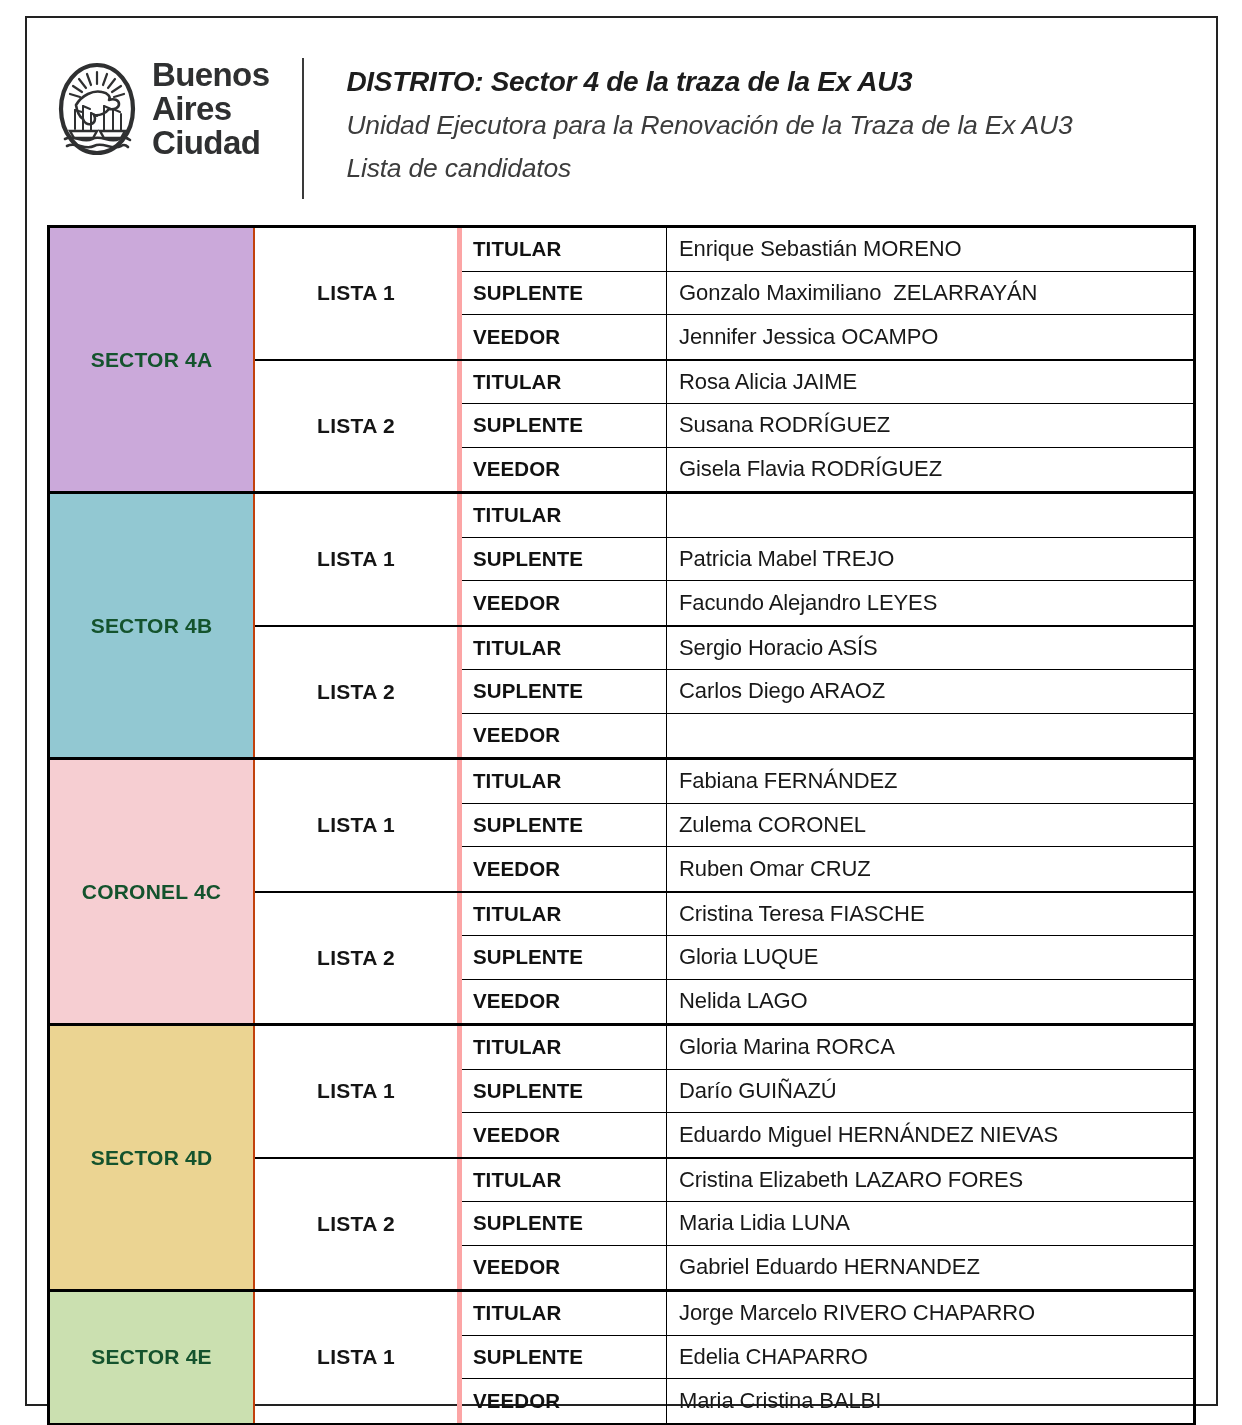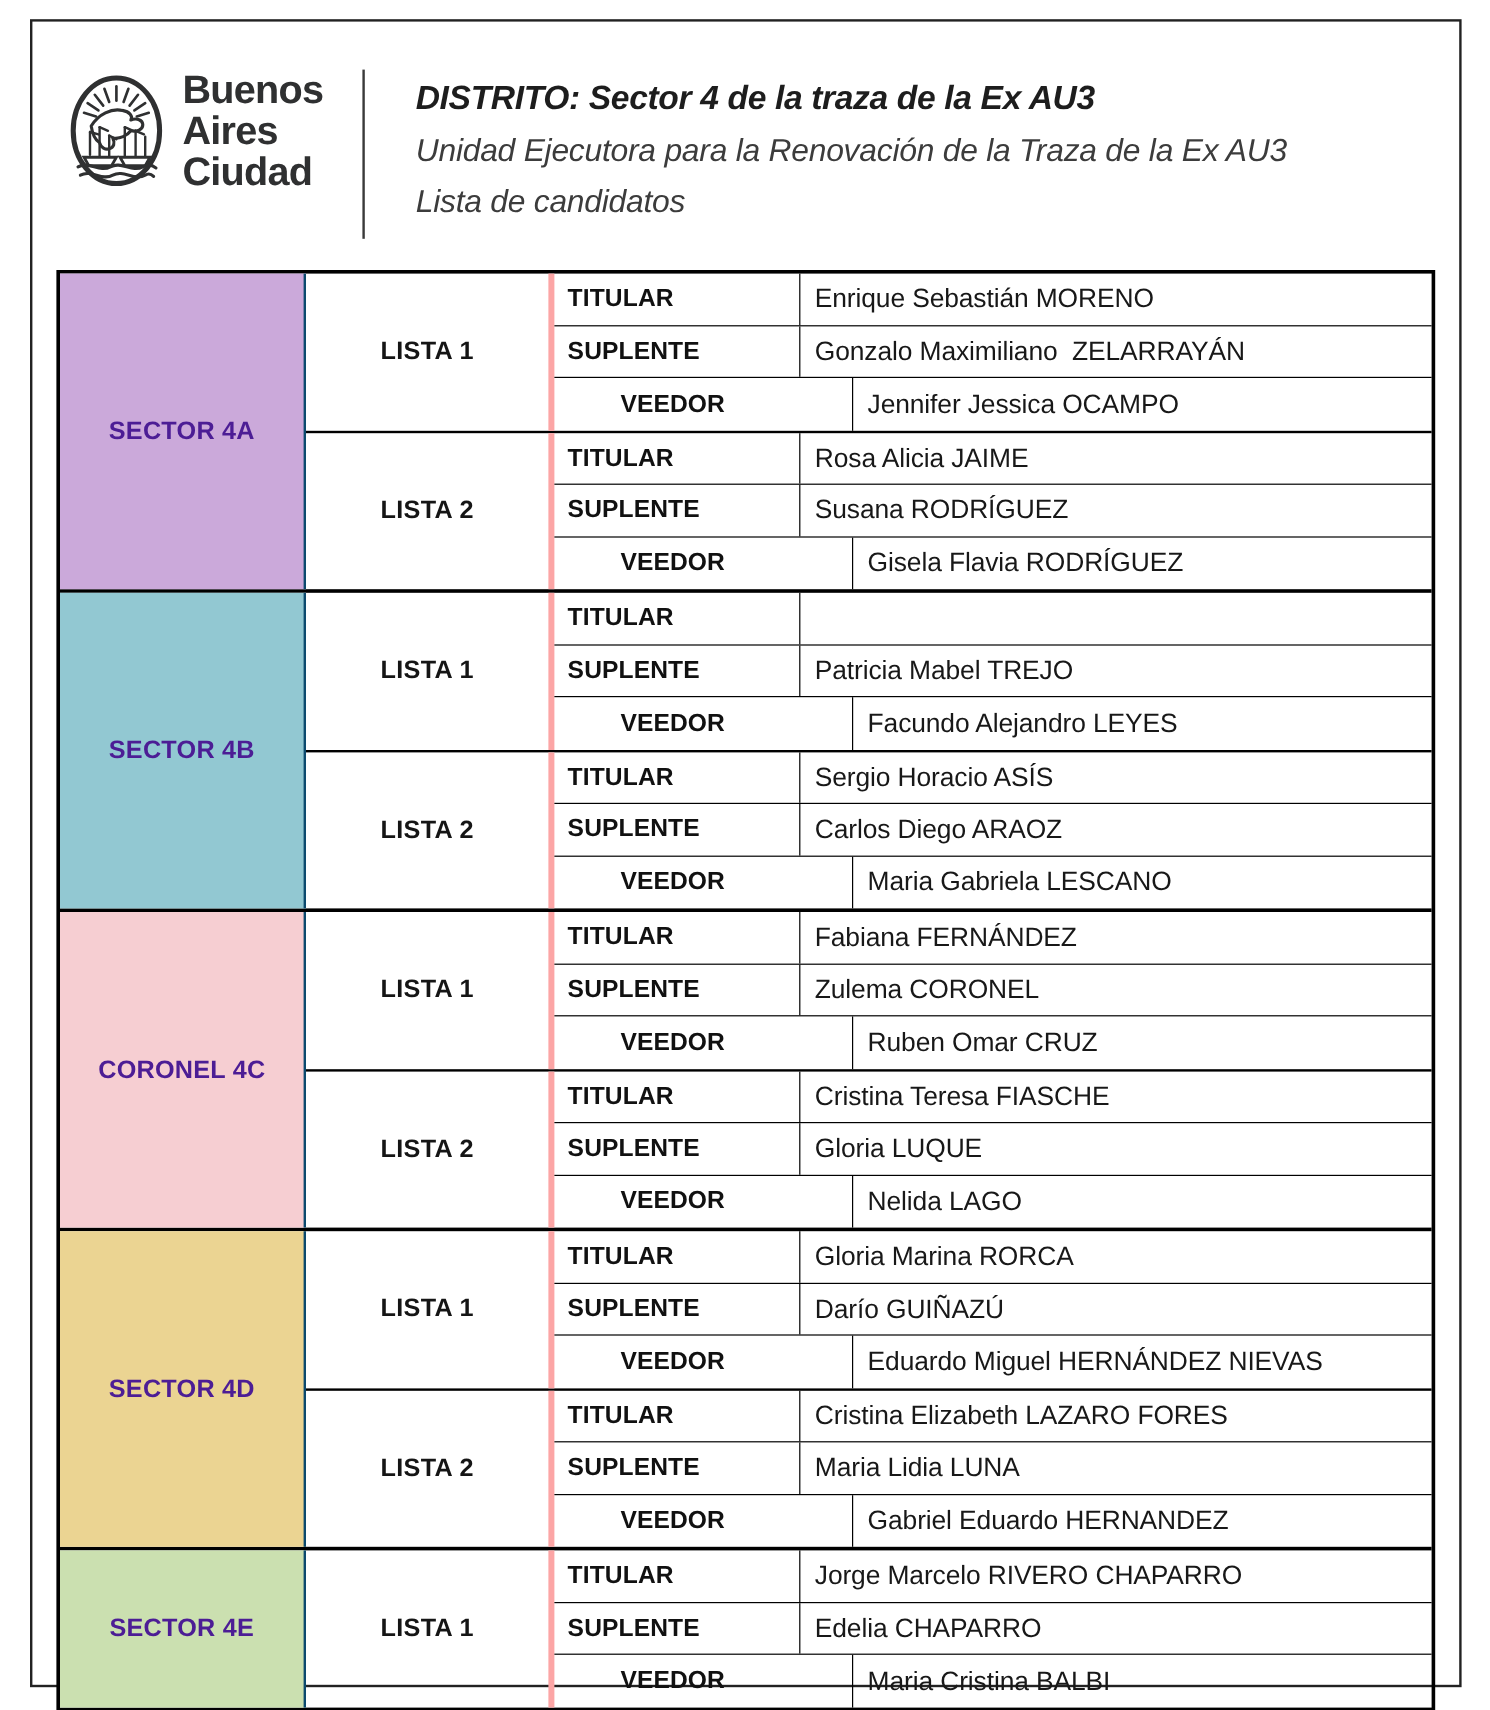--- a/index.html
+++ b/index.html
@@ -113,23 +113,23 @@
   .sector-block.last { border-bottom: none; }
 
   .sector-cell {
     flex: 0 0 205px;
     display: flex;
     align-items: center;
     justify-content: center;
     font-weight: bold;
     font-size: 21px;
     letter-spacing: 0.2px;
-    border-right: 2px solid #0c4a6e;
-    box-sizing: border-box;
-    color: #4c1d95;
+    border-right: 2px solid #c2410c;
+    box-sizing: border-box;
+    color: #14532d;
   }
 
   .lists-col {
     flex: 1 1 auto;
     display: flex;
     flex-direction: column;
   }
 
   .list-group {
     display: flex;
@@ -155,21 +155,21 @@
     display: flex;
     flex-direction: column;
   }
 
   .cand-row {
     display: flex;
     height: 43.5px;
     border-bottom: 1.5px solid #000000;
     box-sizing: border-box;
   }
-  .cand-row:last-child { border-bottom: none; padding-left: 44px; }
+  .cand-row:last-child { border-bottom: none; }
 
   .role-cell {
     flex: 0 0 205px;
     display: flex;
     align-items: center;
     padding-left: 11px;
     font-weight: bold;
     font-size: 20.5px;
     letter-spacing: 0.1px;
     border-right: 1.5px solid #000000;
@@ -312,21 +312,20 @@
               <div class="cand-row">
                 <div class="role-cell">TITULAR</div>
                 <div class="name-cell">Sergio Horacio ASÍS</div>
               </div>
               <div class="cand-row">
                 <div class="role-cell">SUPLENTE</div>
                 <div class="name-cell">Carlos Diego ARAOZ</div>
               </div>
               <div class="cand-row">
                 <div class="role-cell">VEEDOR</div>
-                <div class="name-cell">Maria Gabriela LESCANO</div>
               </div>
             </div>
           </div>
         </div>
       </div>
       <div class="sector-block">
         <div class="sector-cell" style="background: rgb(246, 206, 210);">CORONEL 4C</div>
         <div class="lists-col">
           <div class="list-group">
             <div class="list-label">LISTA 1</div>

